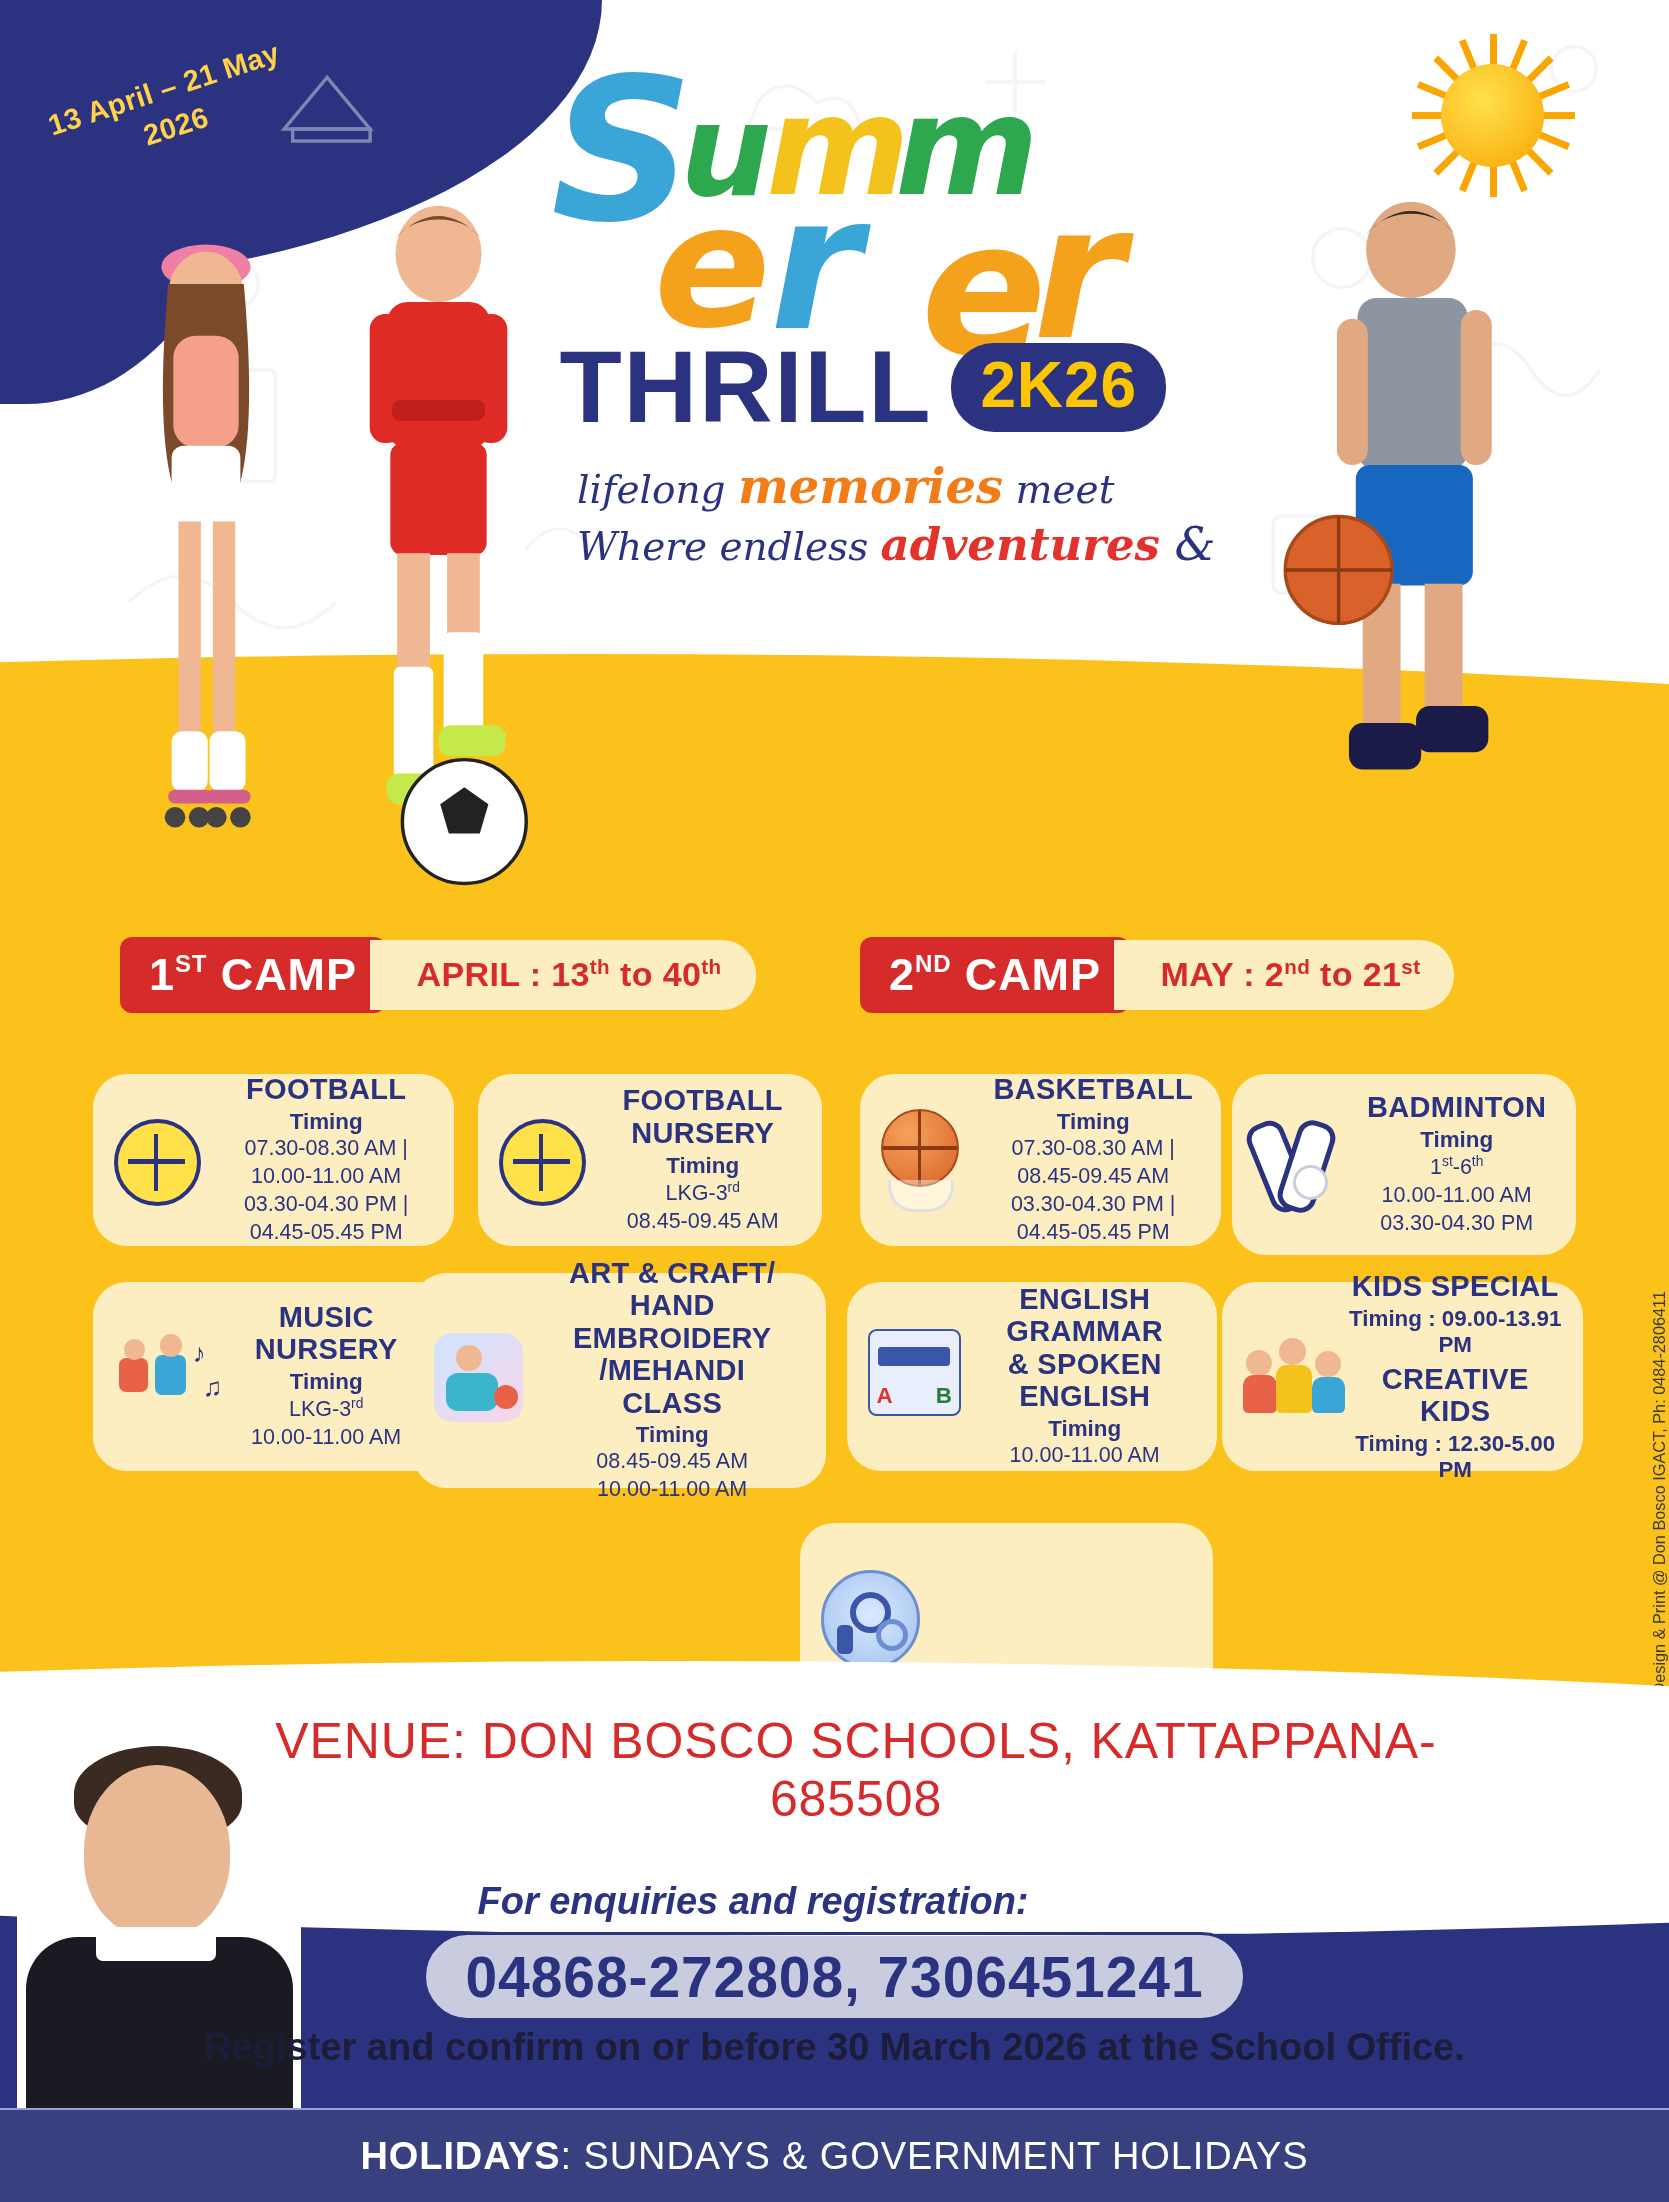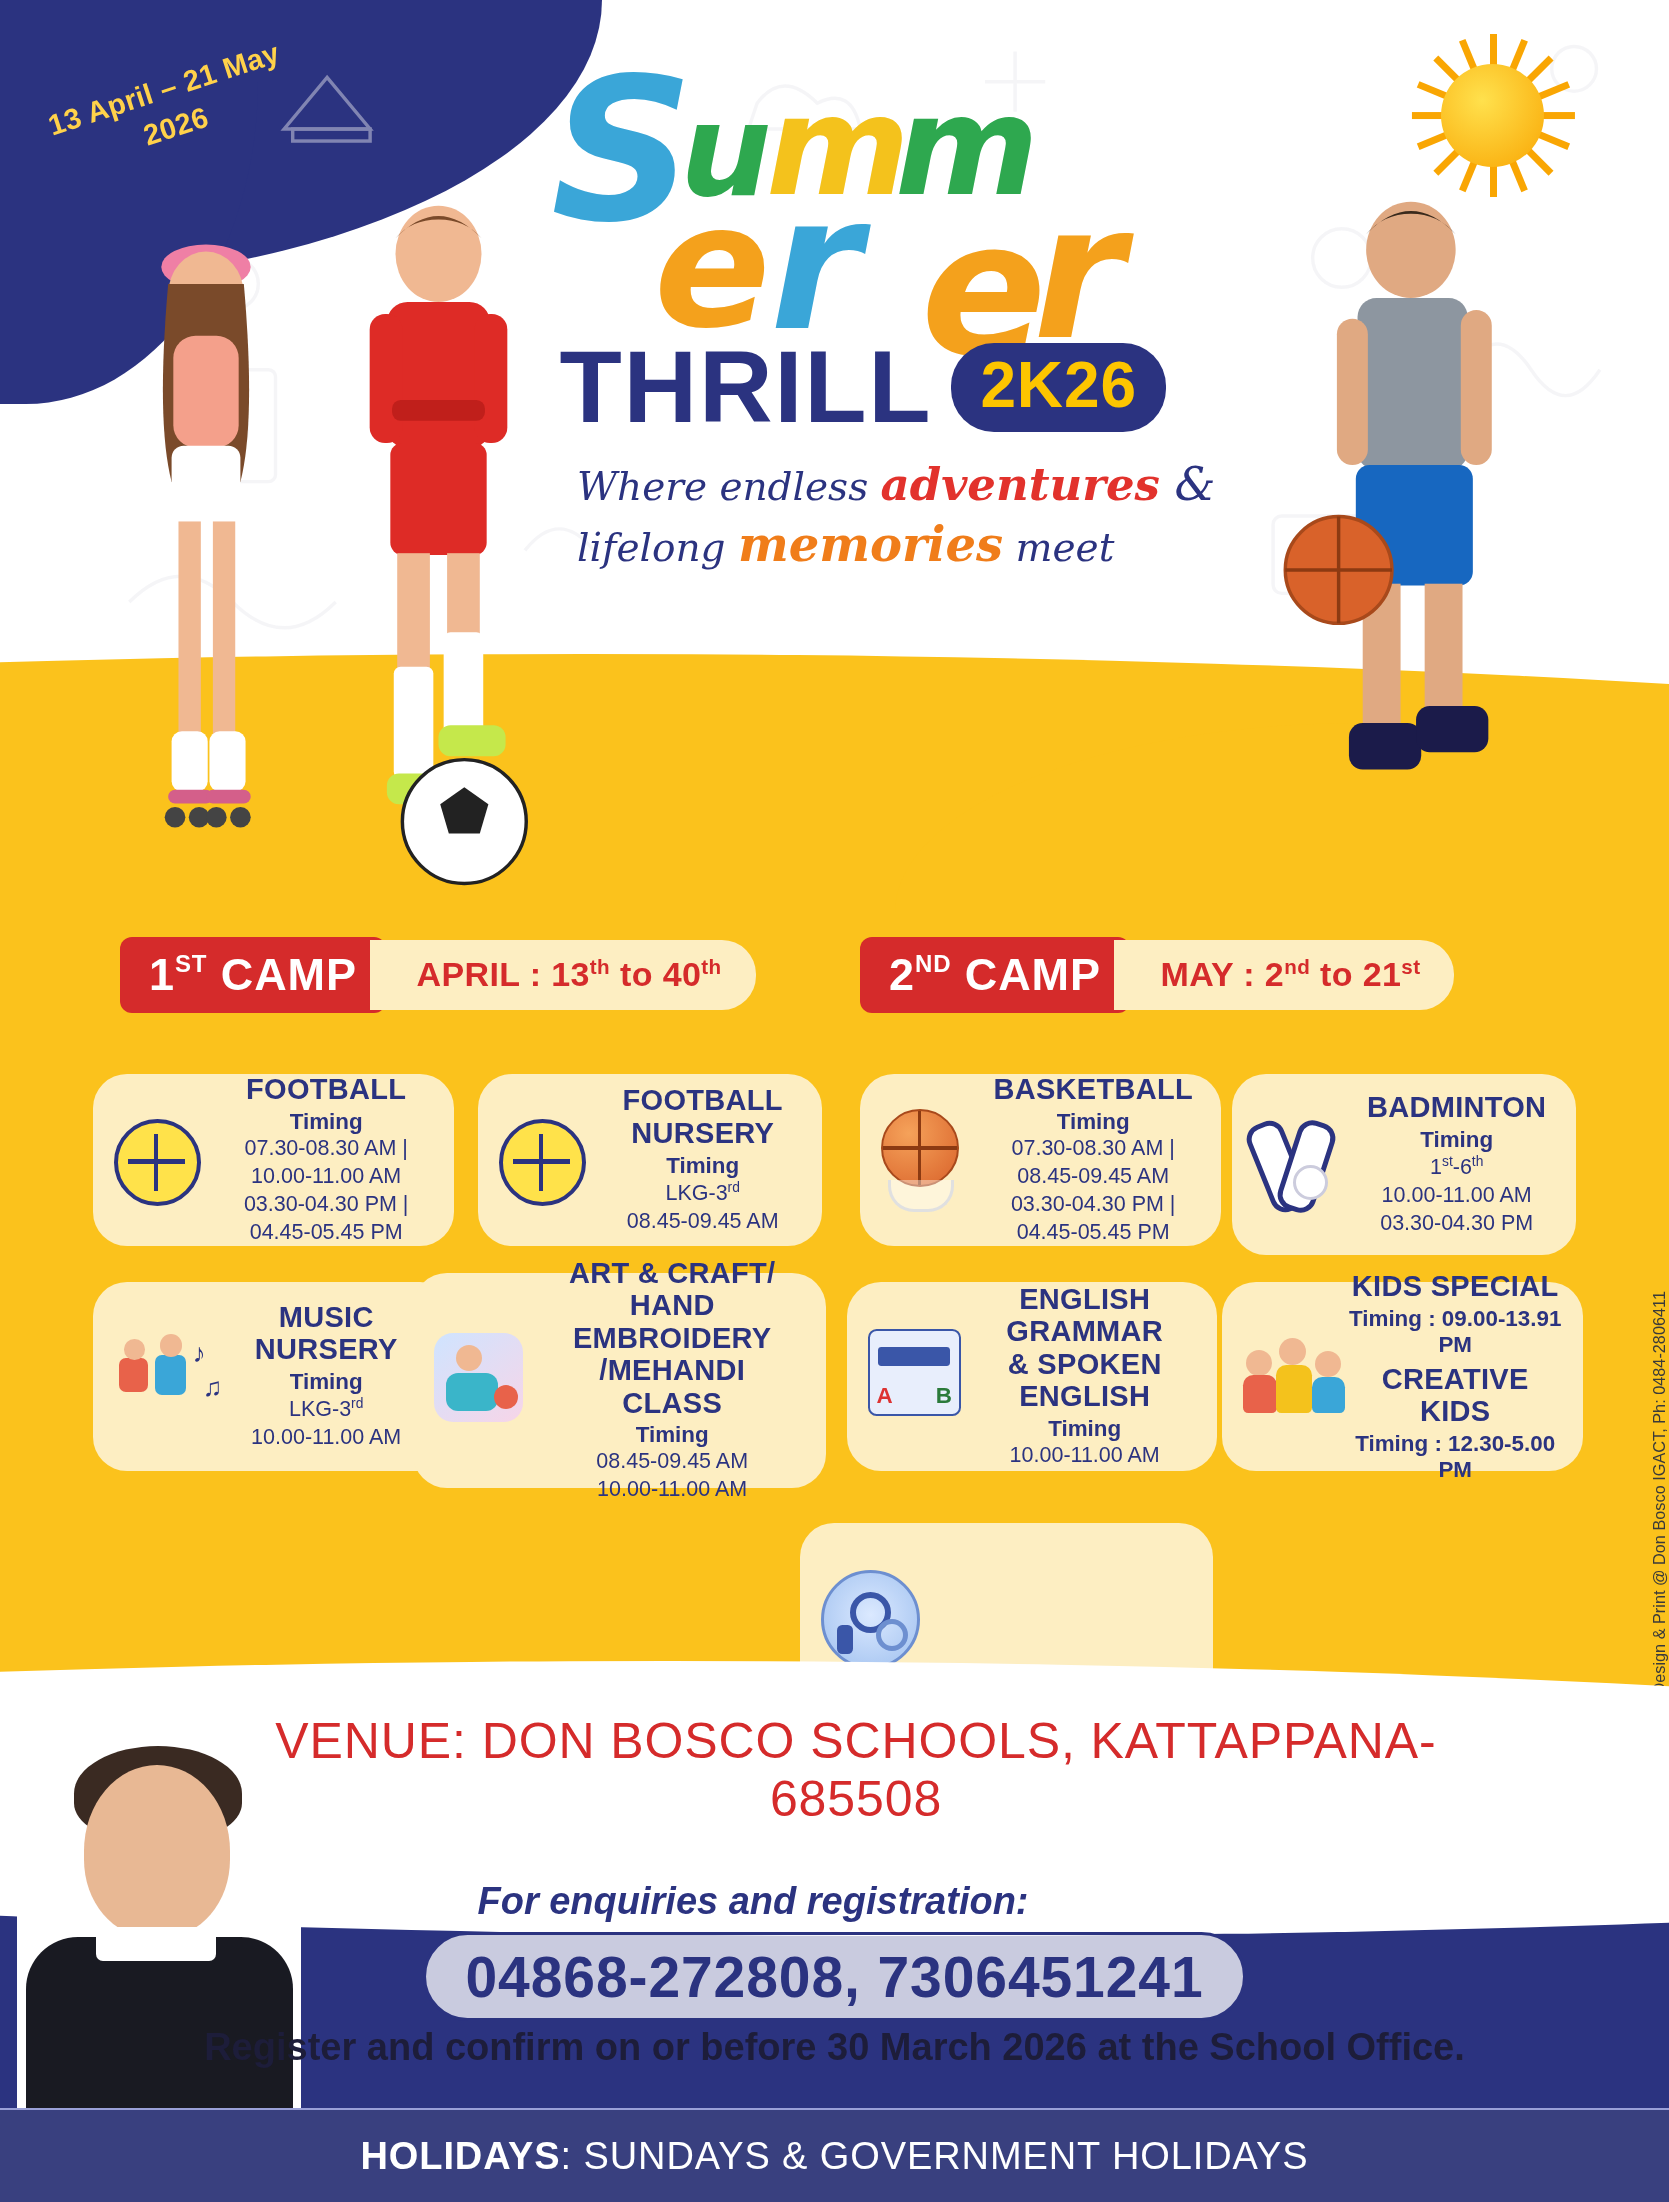--- a/index.html
+++ b/index.html
@@ -307,24 +307,24 @@
     <span class="letter" style="left:219px;top:120px;font-size:185px;color:#3aa6d8;">r</span>
     <span class="letter" style="left:482px;top:129px;font-size:185px;color:#f4a11c;">r</span>
     <span class="sw" style="left:370px;top:129px;font-size:185px;color:#f4a11c;">e</span>
   </div>
   <div class="thrill-row">
     <span class="thrill">THRILL</span>
     <span class="pill2k26">2K26</span>
   </div>
   <div class="tagline">
     <div>
+      <span>lifelong </span><span class="mem">memories</span><span> meet</span>
+    </div>
+    <div>
       <span>Where endless </span><span class="adv">adventures</span><span class="amp"> &amp;</span>
-    </div>
-    <div>
-      <span>lifelong </span><span class="mem">memories</span><span> meet</span>
     </div>
   </div>
 </div>
 
 <svg class="kid girl" viewBox="0 0 200 790">
   <g>
     <ellipse cx="100" cy="60" rx="52" ry="26" fill="#ef7fa5"></ellipse>
     <ellipse cx="100" cy="92" rx="44" ry="50" fill="#f0b892"></ellipse>
     <path d="M56 80 q-14 160 4 230 q40 20 80 0 q18 -70 4 -230 z" fill="#7a4a2a"></path>
     <rect x="62" y="140" width="76" height="130" rx="26" fill="#f4a08b"></rect>

